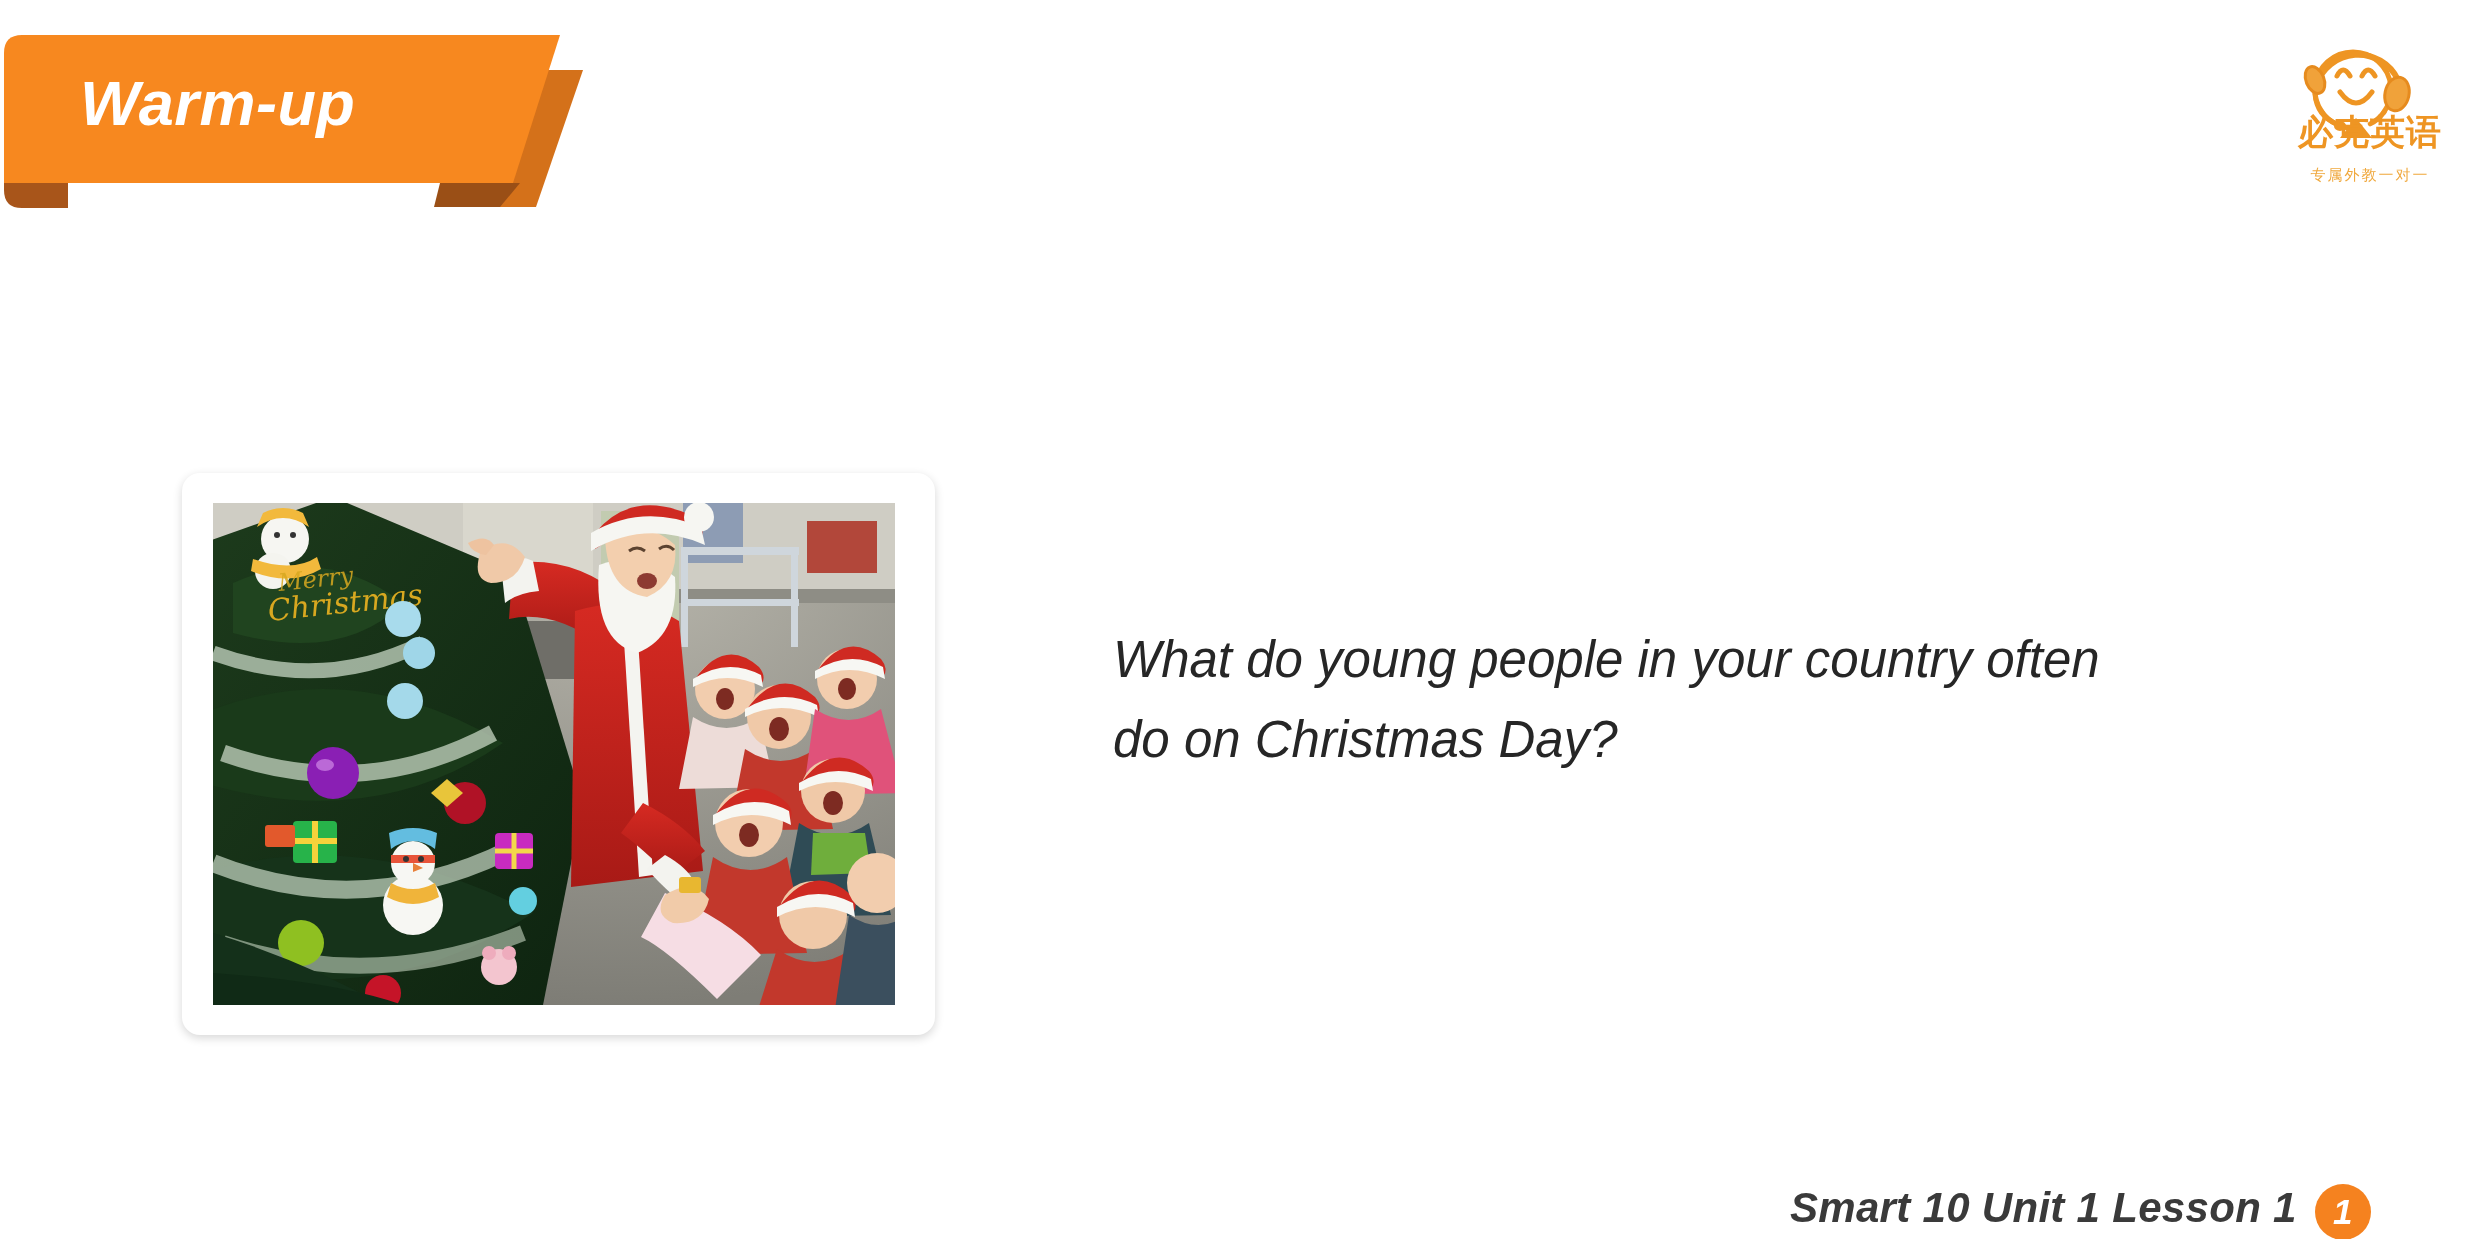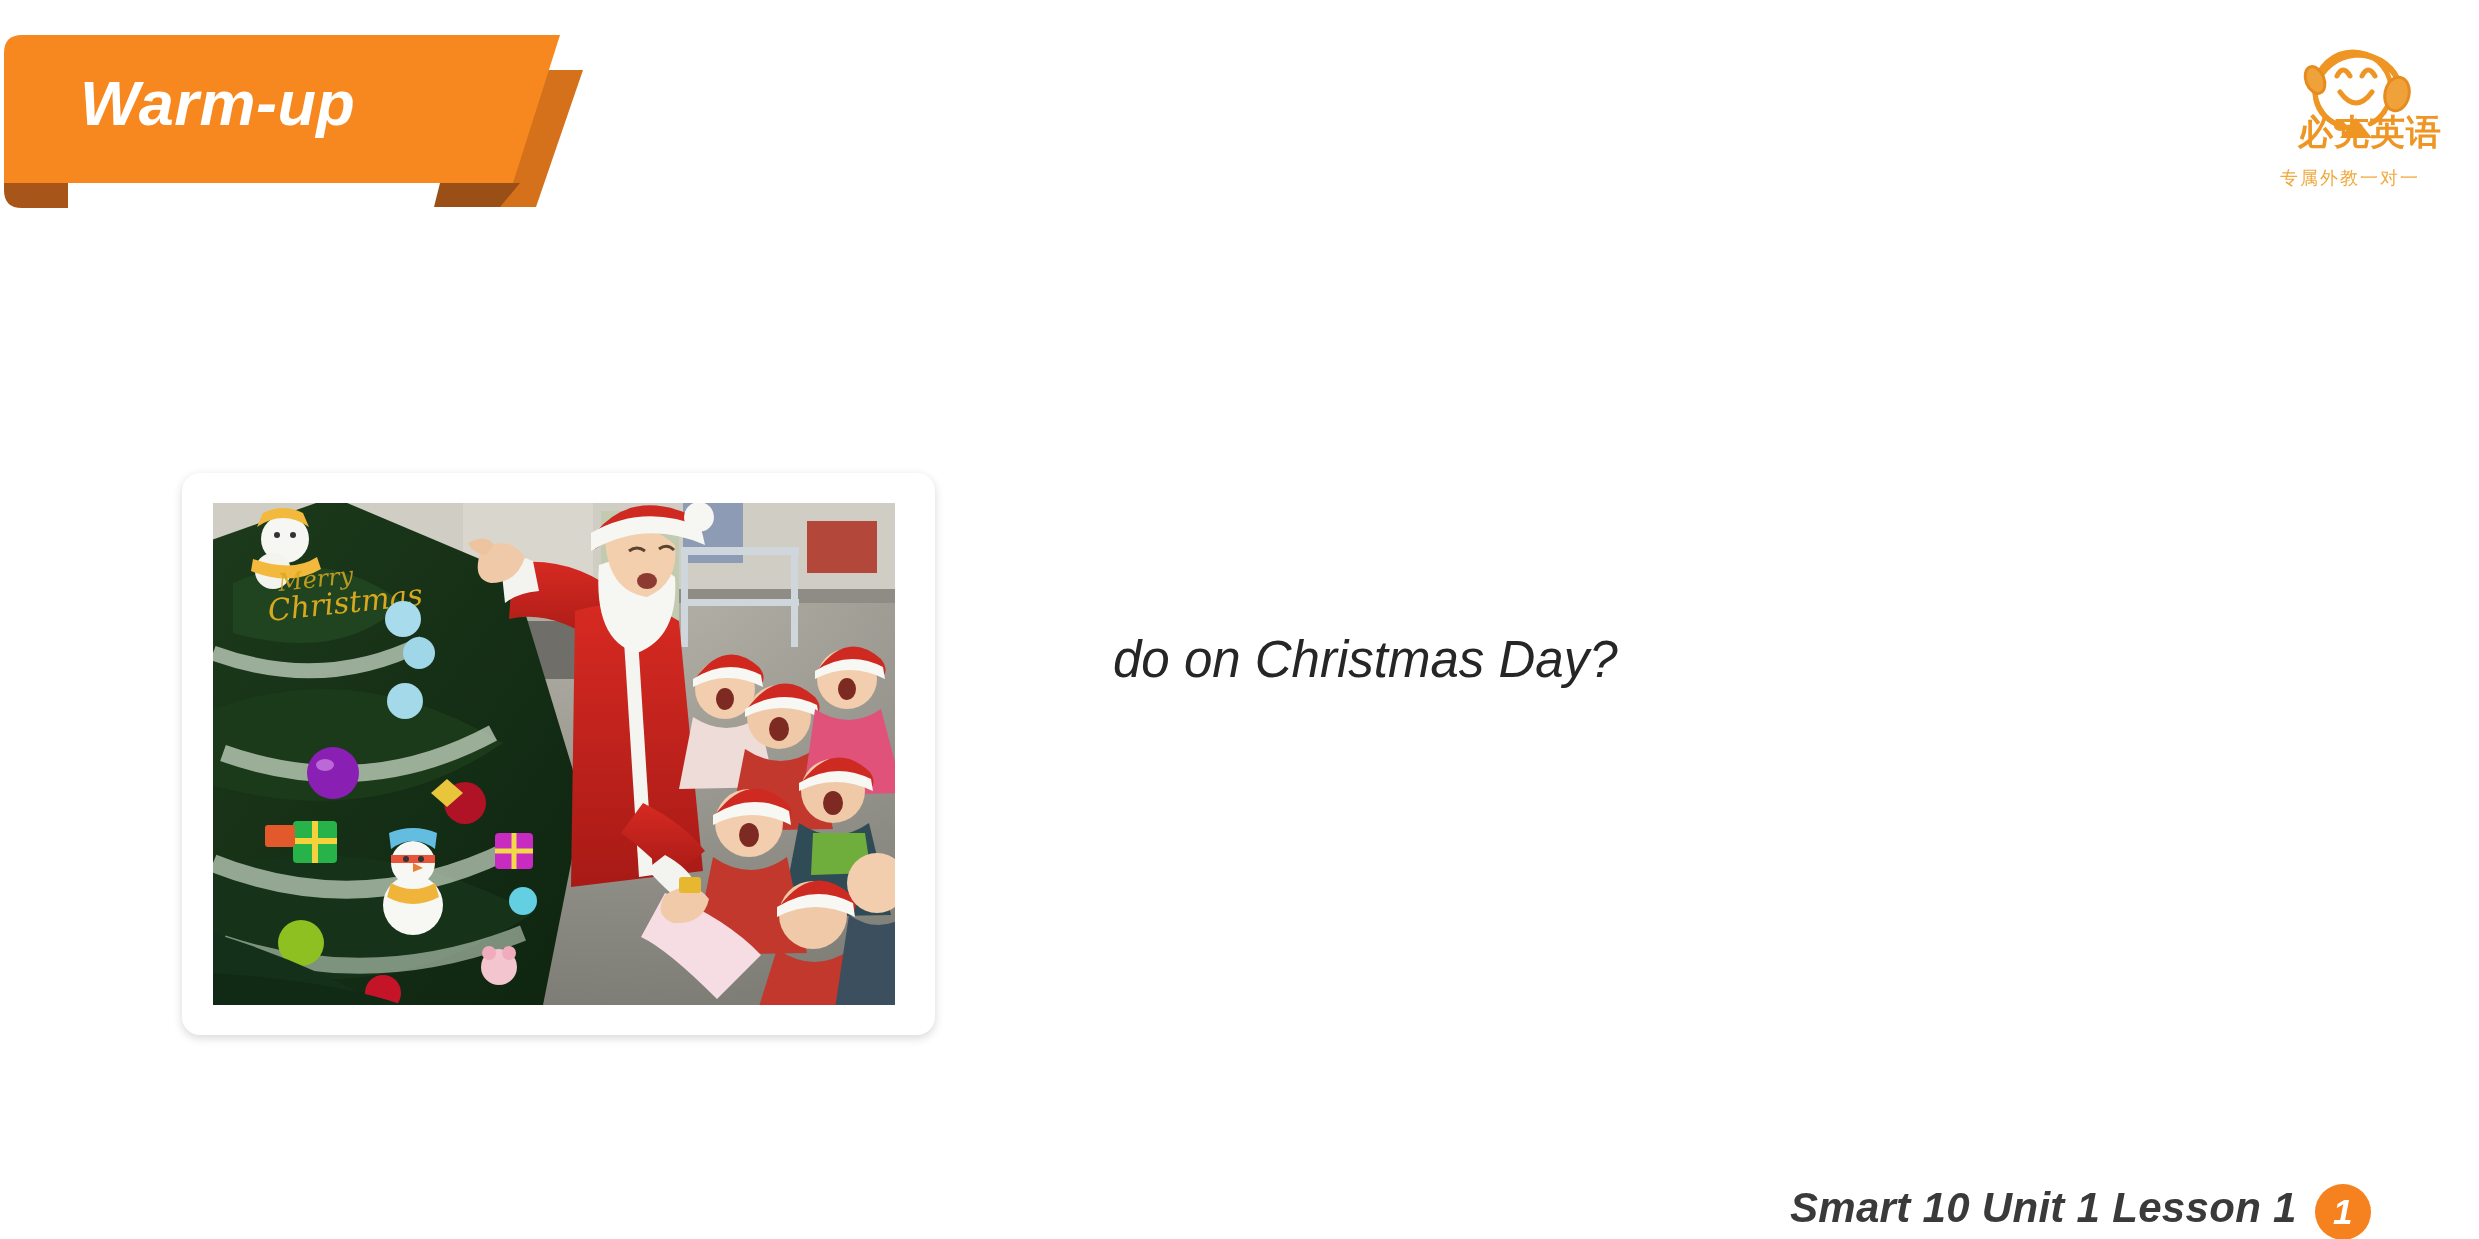--- a/index.html
+++ b/index.html
@@ -70,21 +70,22 @@
     color: #EE9523;
     letter-spacing: 1px;
     line-height: 1.05;
     font-family: "DejaVu Sans", sans-serif;
   }
   #logo-tagline {
     position: absolute;
     left: 0px;
     top: 144px;
     width: 180px;
-    font-size: 18px;
+    text-align: center;
+    font-size: 15px;
     color: #F0A93F;
     letter-spacing: 2px;
     font-family: "DejaVu Sans", sans-serif;
   }
 
   
   #photo-card {
     position: absolute;
     left: 182px;
     top: 473px;
@@ -356,19 +357,20 @@
         <rect x="466" y="374" width="22" height="16" rx="3" fill="#e8b730"></rect>
       </g>
 
       <path d="M 0 430 q 130 40 230 110 l -230 0 Z" fill="#14301a"></path>
       <path d="M 0 470 q 120 8 190 32 l -190 0 Z" fill="#102a16"></path>
     </svg>
   </div>
 </div>
 
 <div id="question">
+  <span class="q-line">What do young people in your country often</span>
   <span class="q-line">do on Christmas Day?</span>
 </div>
 
 <div id="footer">
   <span id="footer-label">Smart 10 Unit 1 Lesson 1</span>
   <span id="footer-badge">1</span>
 </div>
 
 </body></html>

